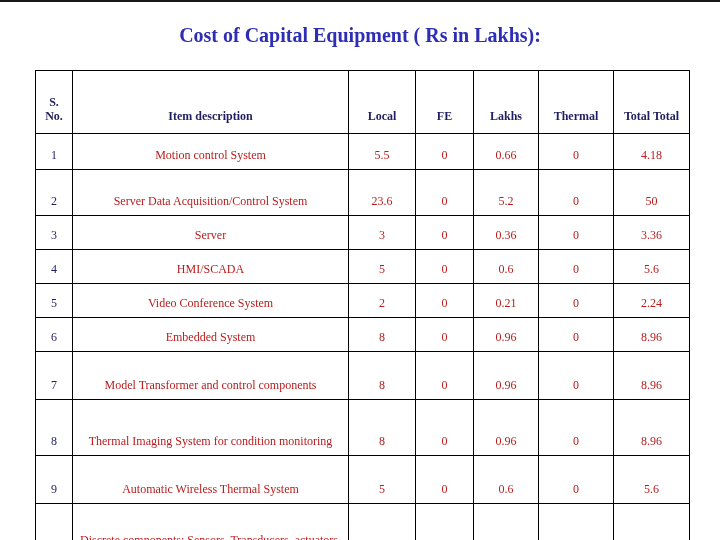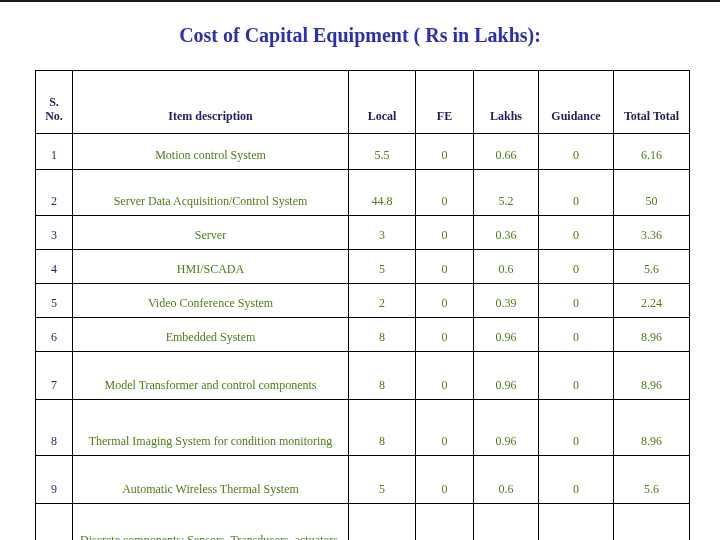--- a/index.html
+++ b/index.html
@@ -46,21 +46,21 @@
     line-height: 1.15;
     overflow: hidden;
   }
   table.cost-table thead th {
     height: 50px;
     font-weight: bold;
     color: #1f1f5f;
     padding-bottom: 9px;
   }
   td.sno { color: #1f1f5f; }
-  td.val { color: #4d7c0f; }
+  td.val { color: #b91c1c; }
   tr.h26  td { height: 26px; }
   tr.h36  td { height: 36px; }
   tr.h24  td { height: 24px; }
   tr.h38  td { height: 38px; }
   tr.h46  td { height: 46px; }
   tr.h55  td { height: 55px; }
 </style>
 </head>
 <body>
 
@@ -78,38 +78,38 @@
       <col style="width:75px">
       <col style="width:76px">
     </colgroup>
     <thead>
       <tr>
         <th>S. No.</th>
         <th>Item description</th>
         <th>Local</th>
         <th>FE</th>
         <th>Lakhs</th>
-        <th>Guidance</th>
+        <th>Thermal</th>
         <th>Total Total</th>
       </tr>
     </thead>
     <tbody>
       <tr class="h26">
         <td class="sno">1</td>
         <td class="val">Motion control System</td>
         <td class="val">5.5</td>
         <td class="val">0</td>
         <td class="val">0.66</td>
         <td class="val">0</td>
-        <td class="val">6.16</td>
+        <td class="val">4.18</td>
       </tr>
       <tr class="h36">
         <td class="sno">2</td>
         <td class="val">Server Data Acquisition/Control System</td>
-        <td class="val">44.8</td>
+        <td class="val">23.6</td>
         <td class="val">0</td>
         <td class="val">5.2</td>
         <td class="val">0</td>
         <td class="val">50</td>
       </tr>
       <tr class="h24">
         <td class="sno">3</td>
         <td class="val">Server</td>
         <td class="val">3</td>
         <td class="val">0</td>
@@ -124,21 +124,21 @@
         <td class="val">0</td>
         <td class="val">0.6</td>
         <td class="val">0</td>
         <td class="val">5.6</td>
       </tr>
       <tr class="h24">
         <td class="sno">5</td>
         <td class="val">Video Conference System</td>
         <td class="val">2</td>
         <td class="val">0</td>
-        <td class="val">0.39</td>
+        <td class="val">0.21</td>
         <td class="val">0</td>
         <td class="val">2.24</td>
       </tr>
       <tr class="h24">
         <td class="sno">6</td>
         <td class="val">Embedded System</td>
         <td class="val">8</td>
         <td class="val">0</td>
         <td class="val">0.96</td>
         <td class="val">0</td>

